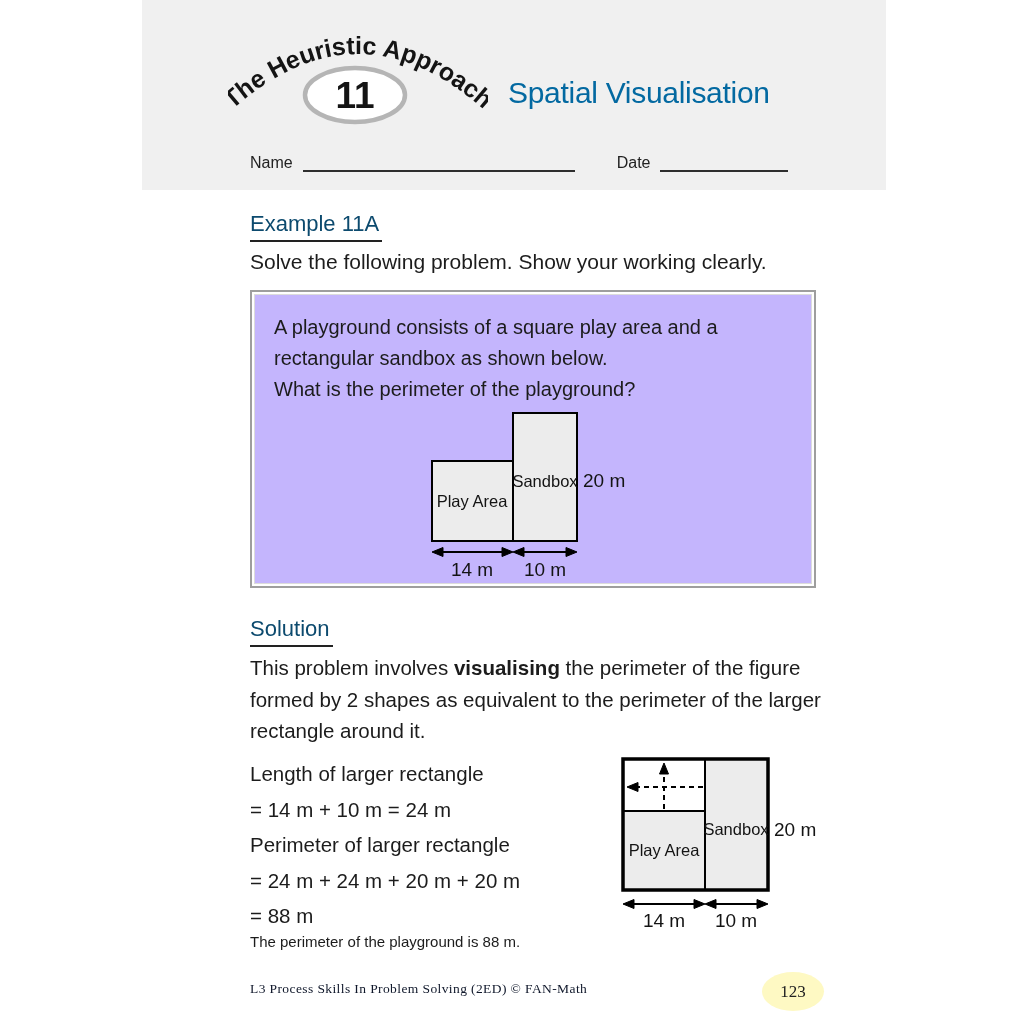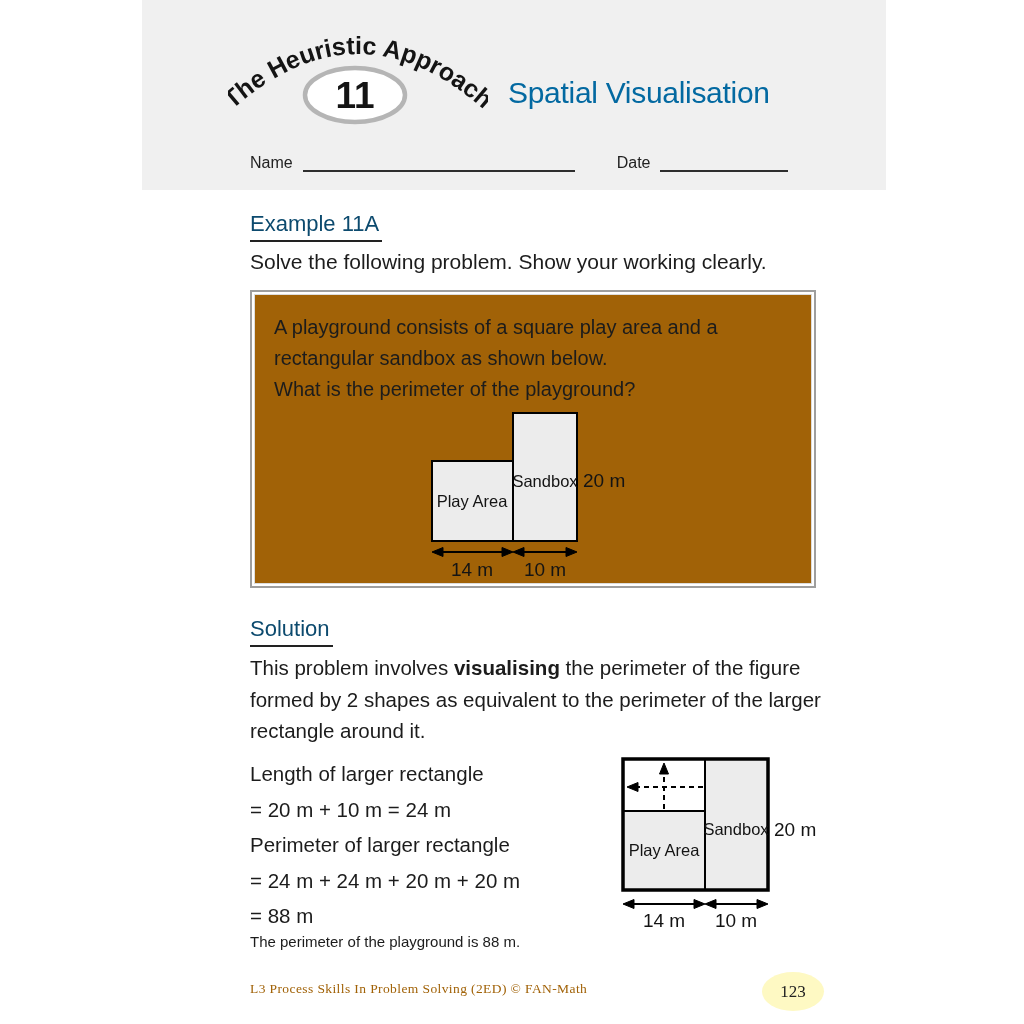--- a/index.html
+++ b/index.html
@@ -31,21 +31,21 @@
   }
   .example-heading { top:211px; }
   .solution-heading { top:616px; }
 
   .instruction { position:absolute; left:250px; top:250px; font-size:21px; }
 
   .problem-box {
     position:absolute; left:250px; top:290px; width:562px; height:294px;
     border:2px solid #9e9e9e;
     box-shadow: inset 0 0 0 2px #ffffff, inset 0 0 0 3px #dcdcdc;
-    background:#a16207;
+    background:#c4b5fd;
   }
   .problem-text {
     position:absolute; left:22px; top:20px; font-size:20px; line-height:31px;
   }
   .diagram1-svg { position:absolute; left:166px; top:110px; }
 
   .solution-para {
     position:absolute; left:250px; top:652px; width:572px;
     font-size:20.5px; line-height:31.5px;
   }
@@ -55,21 +55,21 @@
     position:absolute; left:250px; top:756px; font-size:20.5px;
     line-height:35.5px;
   }
   .diagram2-svg { position:absolute; left:616px; top:752px; }
 
   .conclusion { position:absolute; left:250px; top:933px; font-size:15px; }
 
   .footer-credit {
     position:absolute; left:250px; top:981px;
     font-family:"Liberation Serif", serif; font-size:13.5px;
-    letter-spacing:0.4px; color:#a16207;
+    letter-spacing:0.4px; color:#0f172a;
   }
   .page-badge {
     position:absolute; left:762px; top:972px; width:62px; height:39px;
     background:#fef9c3; border-radius:50%;
     display:flex; align-items:center; justify-content:center;
     font-size:17px; color:#222;font-family:Liberation Serif, serif;
   }
   svg text { font-family:"Liberation Sans", sans-serif; fill:#141414; }
 </style>
 </head>
@@ -132,21 +132,21 @@
   </div>
 
   <div class="heading solution-heading">Solution</div>
 
   <div class="solution-para">
     <span>This problem involves </span><b>visualising</b><span> the perimeter of the figure formed by 2 shapes as equivalent to the perimeter of the larger rectangle around it.</span>
   </div>
 
   <div class="calc-block">
     <div>Length of larger rectangle</div>
-    <div>= 20 m + 10 m = 24 m</div>
+    <div>= 14 m + 10 m = 24 m</div>
     <div>Perimeter of larger rectangle</div>
     <div>= 24 m + 24 m + 20 m + 20 m</div>
     <div>= 88 m</div>
   </div>
 
   <svg class="diagram2-svg" width="212" height="180" viewBox="0 0 212 180">
     <rect x="7" y="7" width="145" height="131" fill="#ffffff" stroke="none"></rect>
     <rect x="89" y="7" width="63" height="131" fill="#ececec" stroke="#000" stroke-width="2"></rect>
     <rect x="7" y="59" width="82" height="79" fill="#ececec" stroke="#000" stroke-width="2"></rect>
     <rect x="7" y="7" width="145" height="131" fill="none" stroke="#000" stroke-width="3.5"></rect>

